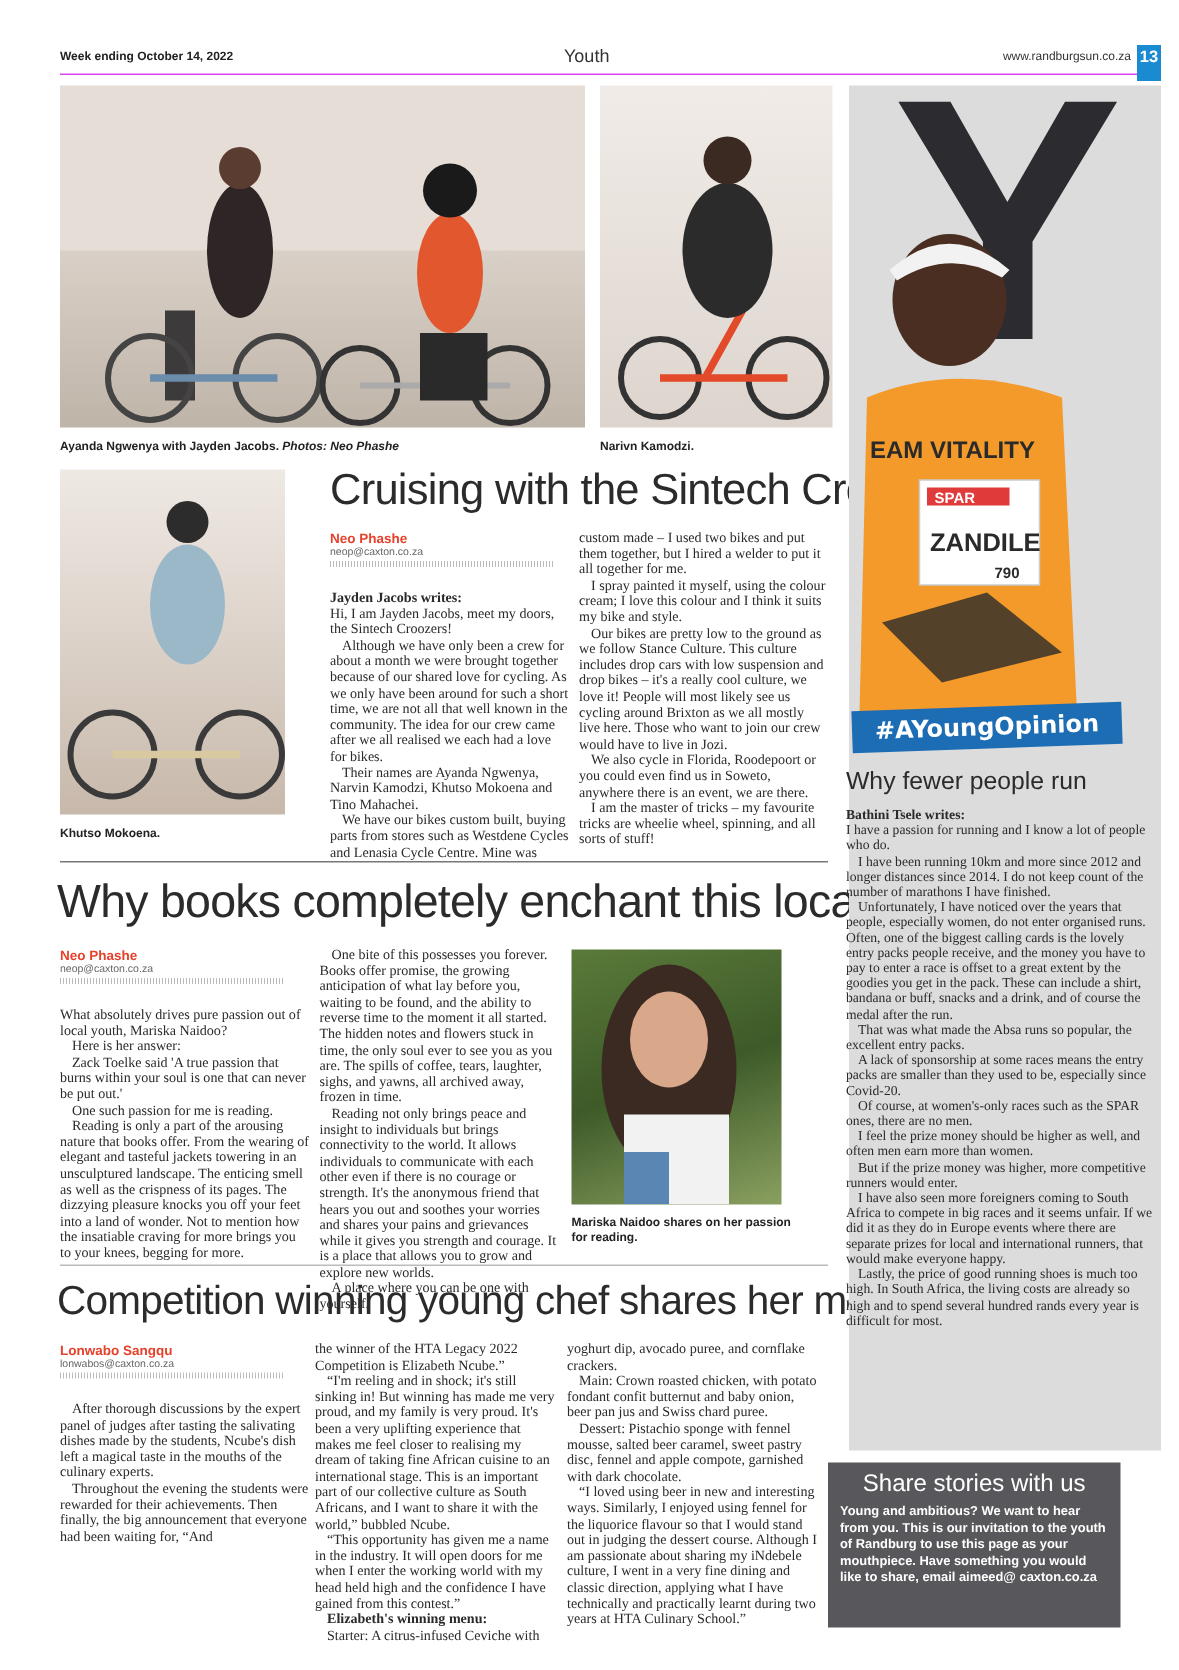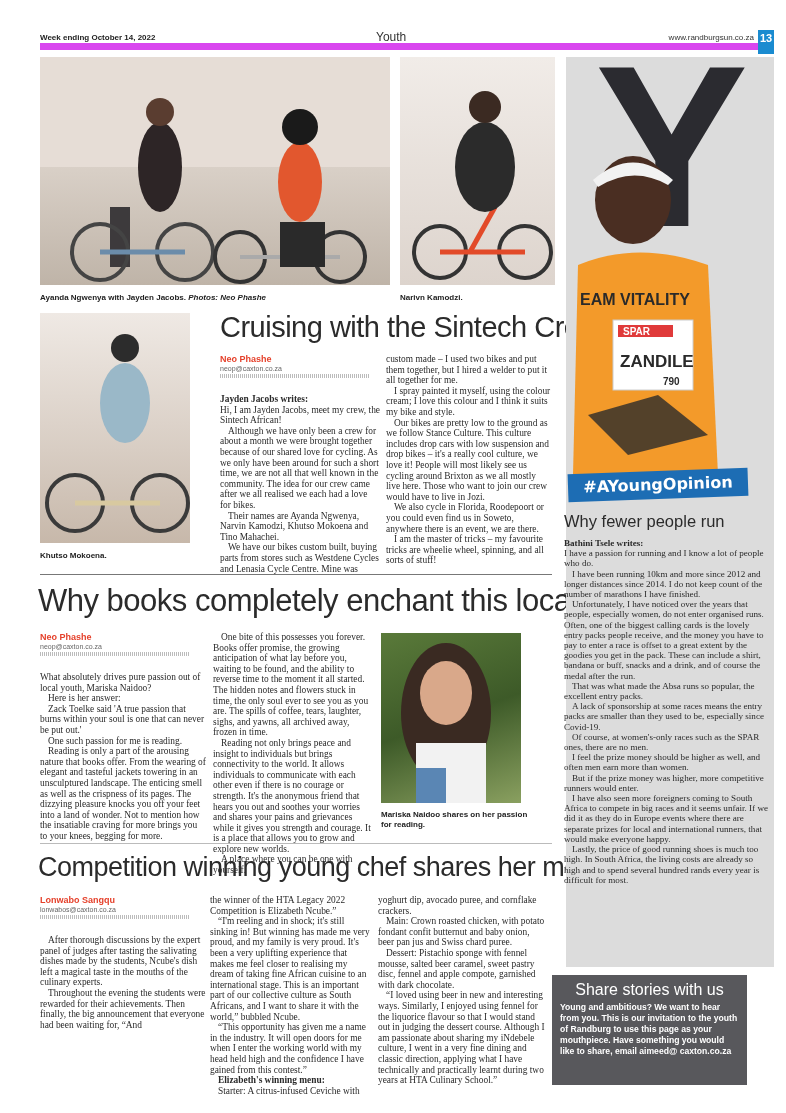--- a/index.html
+++ b/index.html
@@ -1,18 +1,18 @@
 <!DOCTYPE html>
 <html><head>
 <meta charset="utf-8">
 <style>
   * { box-sizing: border-box; margin: 0; padding: 0; }
   body { width: 786px; height: 1113px; background: #ffffff; position: relative; overflow: hidden; font-family: "Liberation Serif", serif; color: #222; }
   .abs { position: absolute; }
-  .header { left: 40px; top: 30px; width: 734px; height: 20px; border-bottom: 7px solid #d946ef; }
+  .header { left: 40px; top: 30px; width: 734px; height: 20px; border-bottom: 1px solid #d946ef; }
   .h-left { position: absolute; left: 0; top: 3px; font: bold 8px "Liberation Sans", sans-serif; color: #222; }
   .h-center { position: absolute; left: 336px; top: 0px; font: 12px "Liberation Sans", sans-serif; color: #333; }
   .h-right { position: absolute; right: 20px; top: 3px; font: 8px "Liberation Sans", sans-serif; color: #333; }
   .h-page { position: absolute; right: 0; top: 0; width: 16px; height: 24px; background: #1a8bd0; color: #fff; font: bold 11px "Liberation Sans", sans-serif; text-align: center; line-height: 16px; }
   .photo { position: absolute; overflow: hidden; text-align: right; }
   .caption { position: absolute; font: bold 8px "Liberation Sans", sans-serif; color: #222; }
   .caption i { font-style: italic; }
   .headline { position: absolute; font-family: "Liberation Sans", sans-serif; color: #2b2b2b; letter-spacing: -0.5px; transform-origin: left top; }
   .byline-name { font: bold 9px "Liberation Sans", sans-serif; color: #e5412b; }
   .byline-email { font: 7px "Liberation Sans", sans-serif; color: #666; margin-top: 1px; }
@@ -84,21 +84,21 @@
 <div class="caption" style="left:40px; top:551px;">Khutso Mokoena.</div>
 
 <div class="headline" style="left:220px; top:311px; font-size:29px;">Cruising with the Sintech Croozers</div>
 <div class="abs" style="left:220px; top:354px;">
   <div class="byline-name">Neo Phashe</div>
   <div class="byline-email">neop@caxton.co.za</div>
   <div class="byline-rule"></div>
 </div>
 <div class="col" style="left:220px; top:394px; width:160px;">
   <p class="noind"><b>Jayden Jacobs writes:</b></p>
-  <p class="noind">Hi, I am Jayden Jacobs, meet my crew, the Sintech African!</p>
+  <p class="noind">Hi, I am Jayden Jacobs, meet my doors, the Sintech Croozers!</p>
   <p>Although we have only been a crew for about a month we were brought together because of our shared love for cycling. As we only have been around for such a short time, we are not all that well known in the community. The idea for our crew came after we all realised we each had a love for bikes.</p>
   <p>Their names are Ayanda Ngwenya, Narvin Kamodzi, Khutso Mokoena and Tino Mahachei.</p>
   <p>We have our bikes custom built, buying parts from stores such as Westdene Cycles and Lenasia Cycle Centre. Mine was</p>
 </div>
 <div class="col" style="left:386px; top:354px; width:166px;">
   <p class="noind">custom made – I used two bikes and put them together, but I hired a welder to put it all together for me.</p>
   <p>I spray painted it myself, using the colour cream; I love this colour and I think it suits my bike and style.</p>
   <p>Our bikes are pretty low to the ground as we follow Stance Culture. This culture includes drop cars with low suspension and drop bikes – it's a really cool culture, we love it! People will most likely see us cycling around Brixton as we all mostly live here. Those who want to join our crew would have to live in Jozi.</p>
   <p>We also cycle in Florida, Roodepoort or you could even find us in Soweto, anywhere there is an event, we are there.</p>
   <p>I am the master of tricks – my favourite tricks are wheelie wheel, spinning, and all sorts of stuff!</p>
@@ -175,21 +175,21 @@
   </svg>
 </div>
 <div class="tag">#AYoungOpinion</div>
 <div class="headline" style="left:564px; top:512px; font-size:16.5px; letter-spacing:0;">Why fewer people run</div>
 <div class="col" style="left:564px; top:538px; width:206px; font-size:9.1px; line-height:10.2px;">
   <p class="noind"><b>Bathini Tsele writes:</b></p>
   <p class="noind">I have a passion for running and I know a lot of people who do.</p>
   <p>I have been running 10km and more since 2012 and longer distances since 2014. I do not keep count of the number of marathons I have finished.</p>
   <p>Unfortunately, I have noticed over the years that people, especially women, do not enter organised runs. Often, one of the biggest calling cards is the lovely entry packs people receive, and the money you have to pay to enter a race is offset to a great extent by the goodies you get in the pack. These can include a shirt, bandana or buff, snacks and a drink, and of course the medal after the run.</p>
   <p>That was what made the Absa runs so popular, the excellent entry packs.</p>
-  <p>A lack of sponsorship at some races means the entry packs are smaller than they used to be, especially since Covid-19.</p>
+  <p>A lack of sponsorship at some races means the entry packs are smaller than they used to be, especially since Covid-20.</p>
   <p>Of course, at women's-only races such as the SPAR ones, there are no men.</p>
   <p>I feel the prize money should be higher as well, and often men earn more than women.</p>
   <p>But if the prize money was higher, more competitive runners would enter.</p>
   <p>I have also seen more foreigners coming to South Africa to compete in big races and it seems unfair. If we did it as they do in Europe events where there are separate prizes for local and international runners, that would make everyone happy.</p>
   <p>Lastly, the price of good running shoes is much too high. In South Africa, the living costs are already so high and to spend several hundred rands every year is difficult for most.</p>
 </div>
 
 <div class="share">
   <div class="share-title">Share stories with us</div>
   <div class="share-body">Young and ambitious? We want to hear from you. This is our invitation to the youth of Randburg to use this page as your mouthpiece. Have something you would like to share, email aimeed@ caxton.co.za</div>

